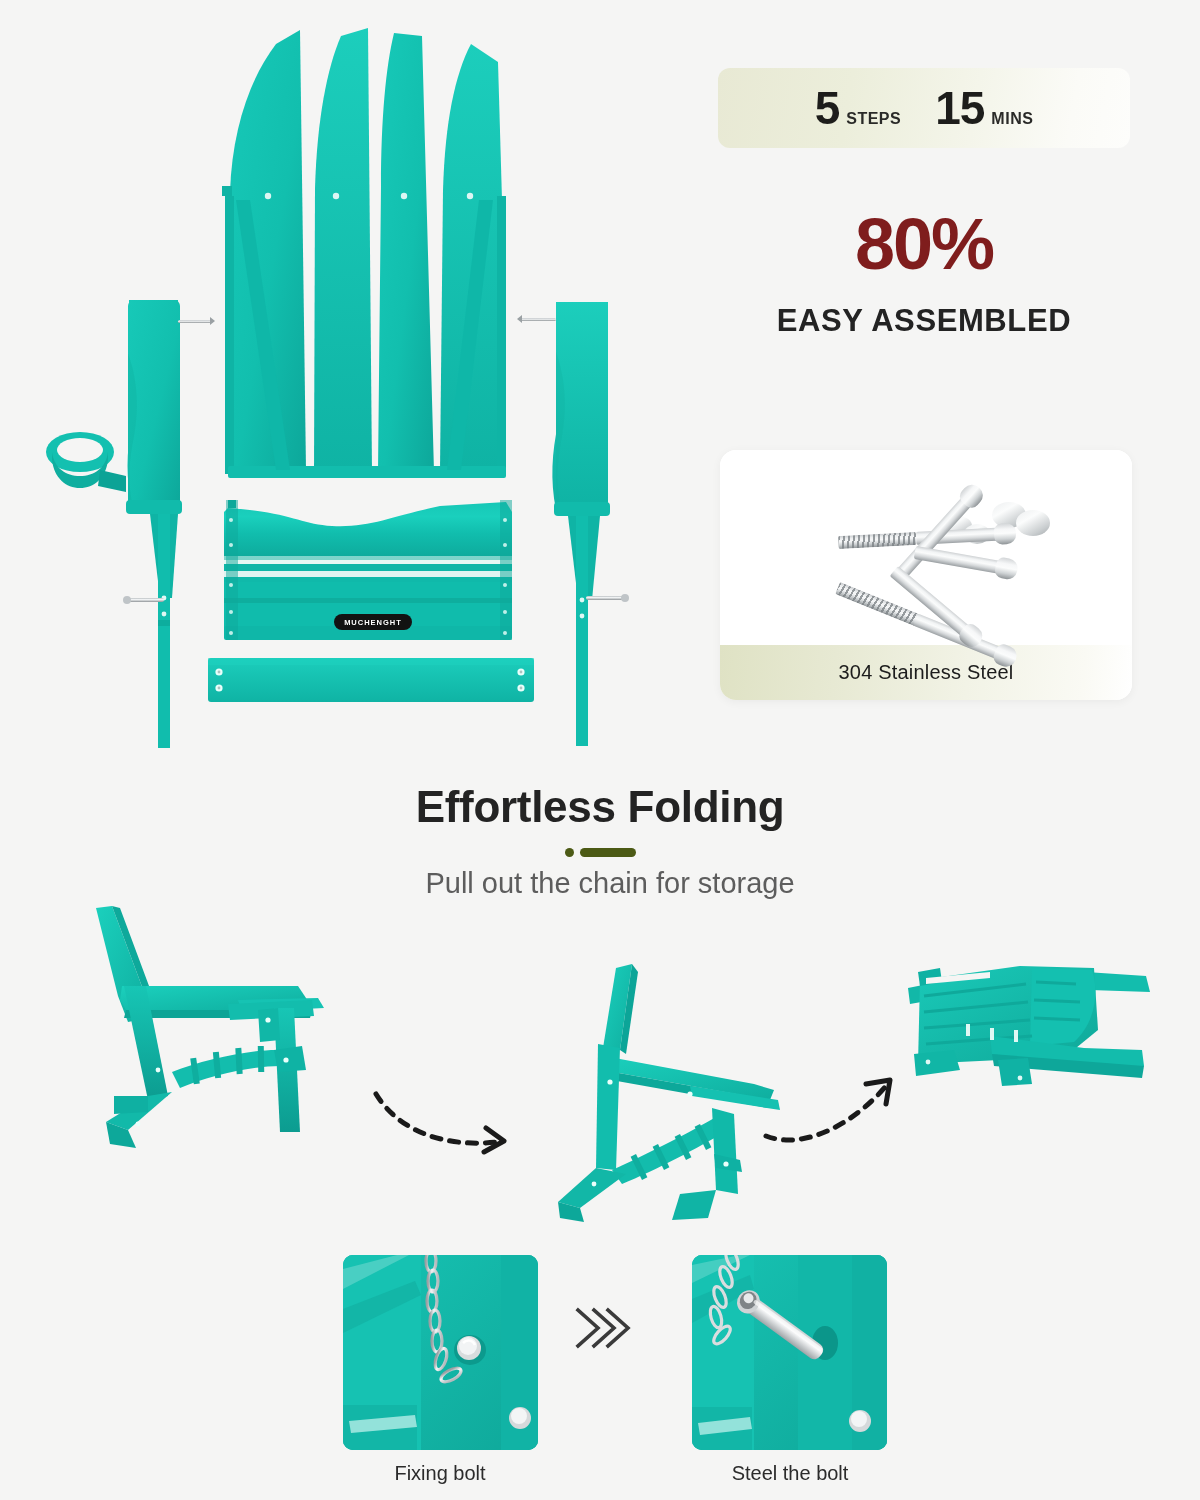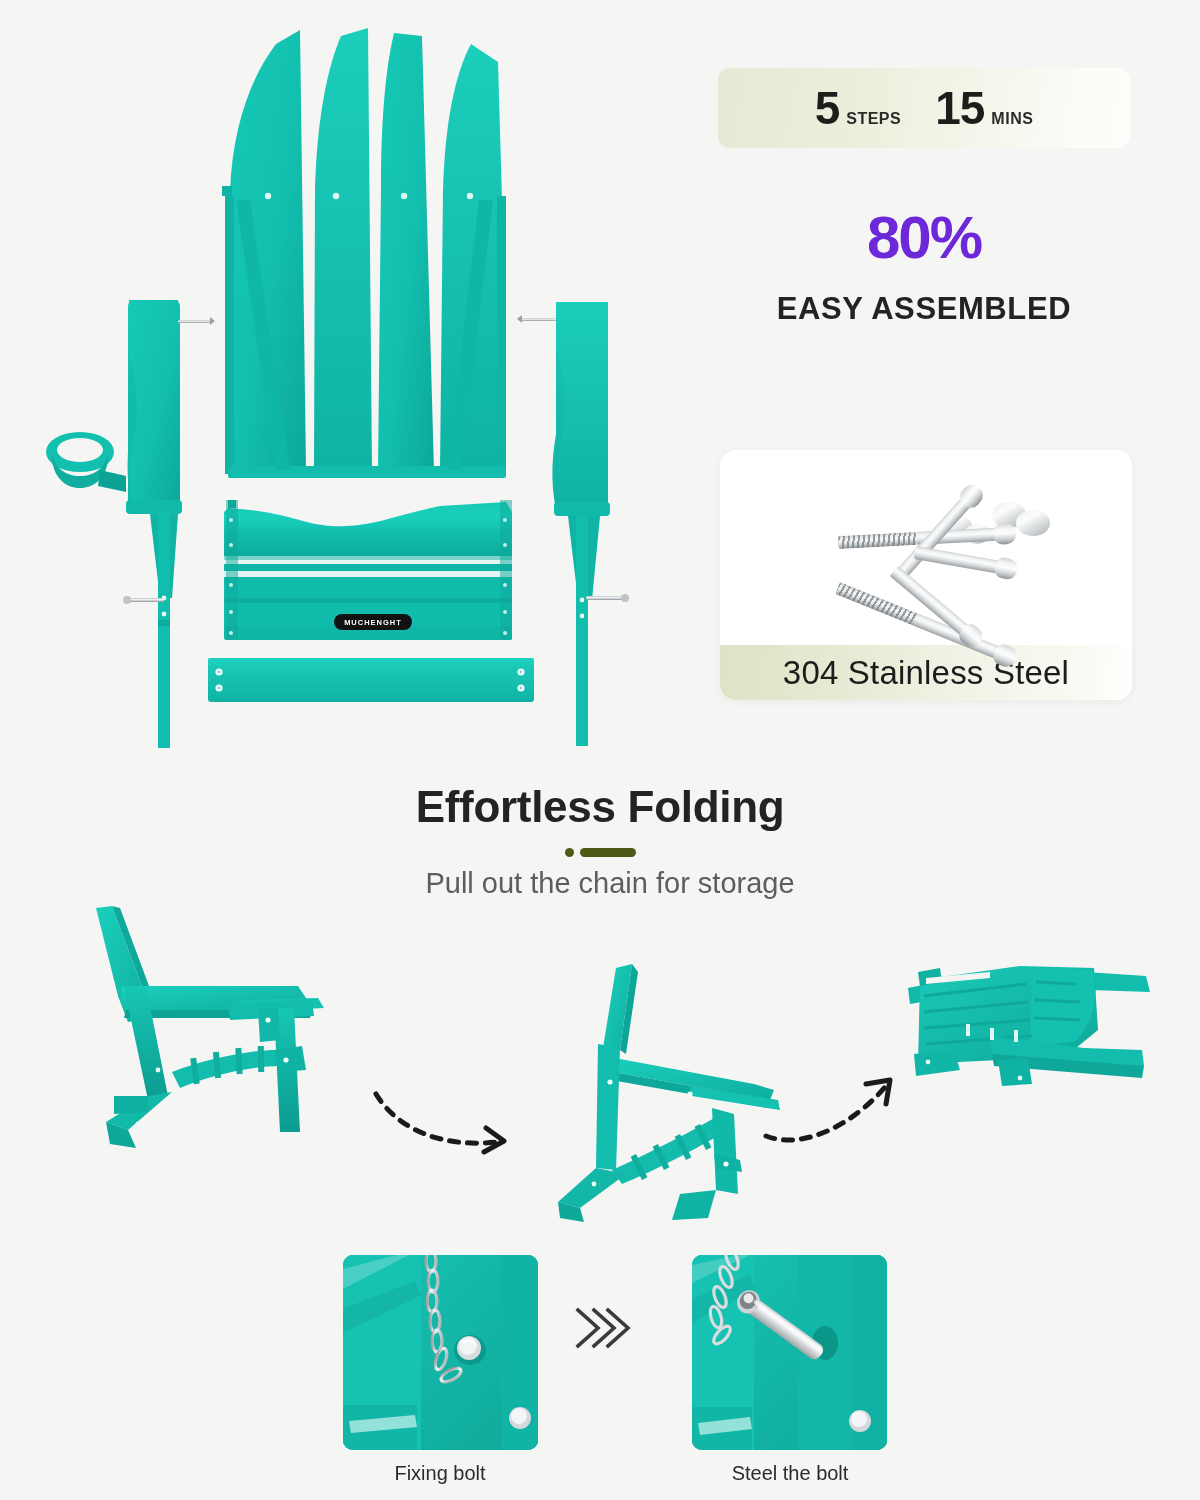--- a/index.html
+++ b/index.html
@@ -20,36 +20,36 @@
     border-radius: 12px;
     background: linear-gradient(100deg, #e8e9d4 0%, #eceedb 32%, #f4f5ea 62%, #fbfbf7 85%, #fdfdfb 100%);
     display: flex; align-items: center; justify-content: center; gap: 34px;
   }
   .badge-group { display: flex; align-items: baseline; gap: 7px; }
   .badge-num { font-size: 46px; font-weight: bold; color: #1d1d1b; letter-spacing: -1px; }
   .badge-unit { font-size: 16px; font-weight: bold; color: #2a2a28; letter-spacing: .5px; }
 
   
   .pct-block { position: absolute; left: 718px; top: 208px; width: 412px; text-align: center; }
-  .pct-big { font-size: 60px; font-weight: bold; color: #6d28d9; line-height: 1; letter-spacing: -2px; }
+  .pct-big { font-size: 72px; font-weight: bold; color: #7f1d1d; line-height: 1; letter-spacing: -2px; }
   .pct-sub { font-size: 31px; font-weight: bold; color: #232323; letter-spacing: .6px; margin-top: 23px; }
 
   
   .hw-card {
     position: absolute; left: 720px; top: 450px; width: 412px; height: 250px;
     border-radius: 16px; overflow: hidden; background: #fff;
     box-shadow: 0 2px 10px rgba(0,0,0,.05);
   }
   .hw-photo { position: relative; width: 100%; height: 195px; background: #ffffff; }
   .hw-caption {
     height: 55px;
     background: linear-gradient(95deg, #dfe2c4 0%, #e7e9d3 28%, #f2f3e6 60%, #fafaf4 88%, #ffffff 100%);
     display: flex; align-items: center; justify-content: center;
   }
-  .hw-caption span { font-size: 33px; color: #1c1c1c; letter-spacing: .2px; text-align: right; }
+  .hw-caption span { font-size: 20px; color: #1c1c1c; letter-spacing: .2px; text-align: right; }
 
   
   .bolt { position: absolute; transform-origin: 0 50%; }
   .bolt .shank {
     position: absolute; left: 0; top: 0; height: 13px; border-radius: 2px;
     background: linear-gradient(to bottom,#cfd2d4 0%,#f2f4f5 22%,#fafbfb 42%,#d5d8da 70%,#9ba0a3 100%);
   }
   .bolt .thread {
     position: absolute; left: 0; top: 0; height: 13px; border-radius: 2px;
     background:

